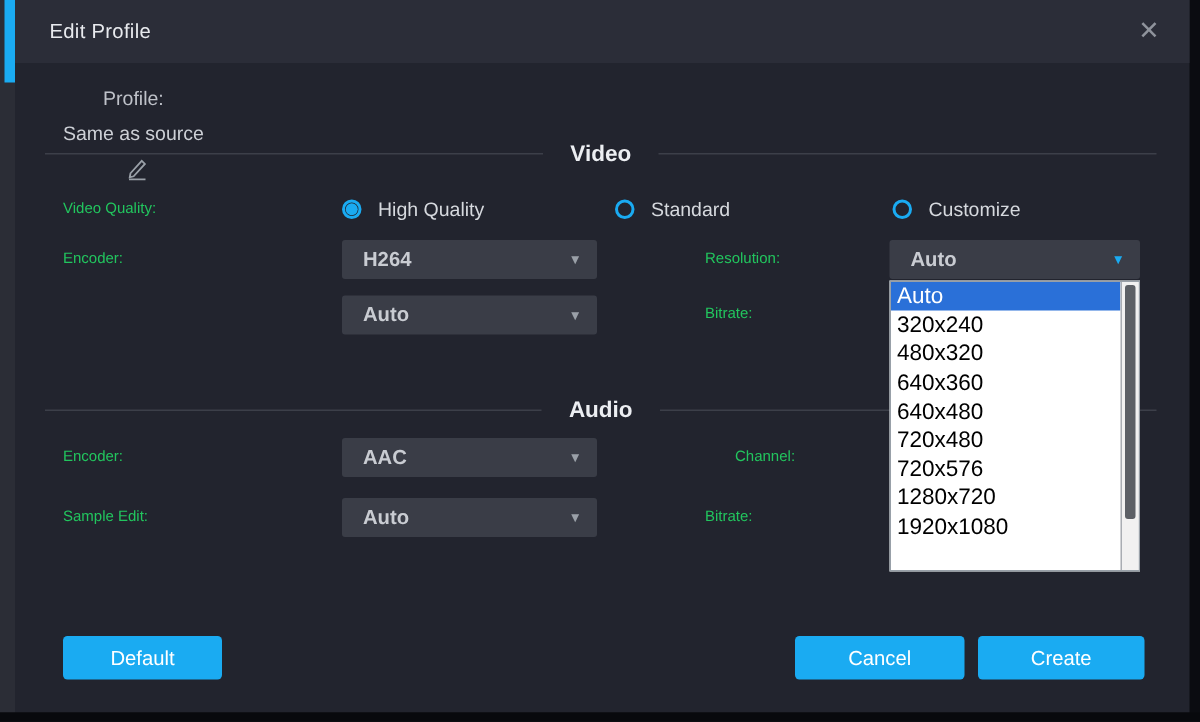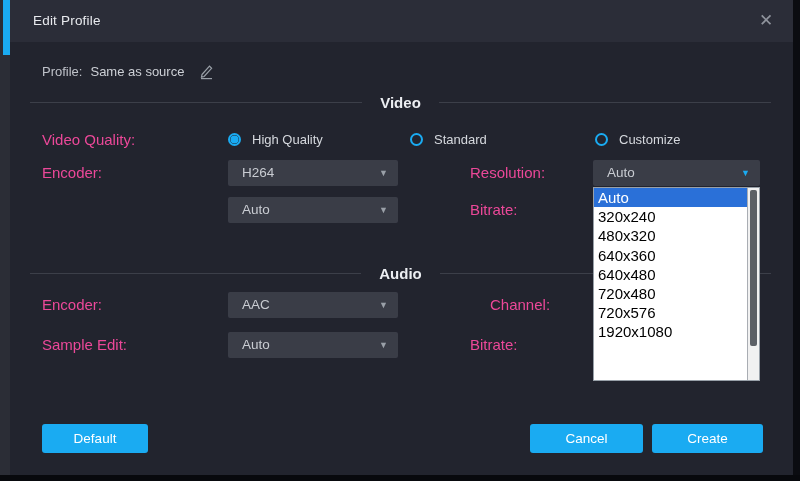--- a/index.html
+++ b/index.html
@@ -10,38 +10,38 @@
   .backdrop-left { position:absolute; left:0; top:0; width:10px; height:475px; background:#2b2d36; }
   .accent-strip { position:absolute; left:3px; top:0; width:7px; height:55px; background:var(--accent); }
   .bottom-strip { position:absolute; left:0; top:475px; width:800px; height:6px; background:#08090d; }
 
   .dialog { position:absolute; left:10px; top:0; width:783px; height:475px; background:#22242e; }
   .titlebar { position:absolute; left:0; top:0; width:100%; height:42px; background:#2b2d38; }
   .title { position:absolute; left:23px; top:0; line-height:42px; font-size:13.5px; color:#e8eaee; letter-spacing:.2px; }
   .close-btn { position:absolute; right:14px; top:8px; width:26px; height:26px; text-align:center; line-height:26px;
                color:#8f939c; font-size:17px; cursor:pointer; }
 
-  .row-label { position:absolute; font-size:15px; color:#ec4899; line-height:26px; }
+  .row-label { position:absolute; font-size:10px; color:#22c55e; line-height:26px; }
 
-  .profile-row { position:absolute; left:32px; top:58px; height:26px; display:flex; align-items:center; gap:8px; }
+  .profile-row { position:absolute; left:32px; top:58px; height:26px; display:flex; align-items:center; gap:8px;flex-direction:column; }
   .profile-label { font-size:13px; color:#bfc2c9; }
   .profile-value { font-size:13px; color:#cdd0d6; }
   .pencil { margin-left:6px; display:inline-flex; cursor:pointer; }
 
   .section-header { position:absolute; left:20px; right:22px; display:flex; align-items:center; }
   .section-header .line { flex:1; height:1px; background:#3c3f49; }
   .section-header .word { padding:0 18px; font-size:15px; font-weight:bold; color:#eceef2; }
 
   .radio-group { position:absolute; display:flex; align-items:center; gap:11px; height:17px; cursor:pointer; }
   .radio-circle { width:13px; height:13px; border:2px solid var(--accent); border-radius:50%; position:relative; flex:0 0 auto; }
   .radio-circle.checked::after { content:""; position:absolute; left:2px; top:2px; width:5px; height:5px;
                                  border:0; border-radius:50%; background:var(--accent); box-shadow:0 0 0 1.5px var(--accent); }
   .radio-label { font-size:13px; color:#d6d9de; }
 
-  .select { position:absolute; height:26px; background:#3a3d47; border-radius:2px; cursor:pointer; }
+  .select { position:absolute; height:26px; background:#3a3d47; border-radius:2px; cursor:pointer;font-weight:bold; }
   .select .val { position:absolute; left:14px; top:0; line-height:26px; font-size:13.5px; color:#c9ccd2; }
   .select .arrow { position:absolute; right:10px; top:0; line-height:26px; font-size:9px; color:#9aa0a8; }
   .select .arrow.open { color:var(--accent); }
 
   .popup { position:absolute; left:593px; top:187px; width:167px; height:194px; background:#ffffff;
            border:1px solid #98a0a8; z-index:10; }
   .popup .options { position:absolute; left:0; top:0; right:12px; bottom:0; }
   .option { height:19.2px; line-height:19.2px; padding-left:4px; font-size:15px; color:#000; white-space:nowrap;
             overflow:hidden; cursor:pointer; font-family:"Liberation Sans", sans-serif; }
   .option.selected { background:var(--selection); color:#fff; }
@@ -139,20 +139,21 @@
 
   <div class="popup">
     <div class="options">
       <div class="option selected">Auto</div>
       <div class="option">320x240</div>
       <div class="option">480x320</div>
       <div class="option">640x360</div>
       <div class="option">640x480</div>
       <div class="option">720x480</div>
       <div class="option">720x576</div>
+      <div class="option">1280x720</div>
       <div class="option">1920x1080</div>
     </div>
     <div class="scrollbar">
       <div class="thumb"></div>
     </div>
   </div>
 
   <div class="bottom-strip"></div>
 </div>
 

